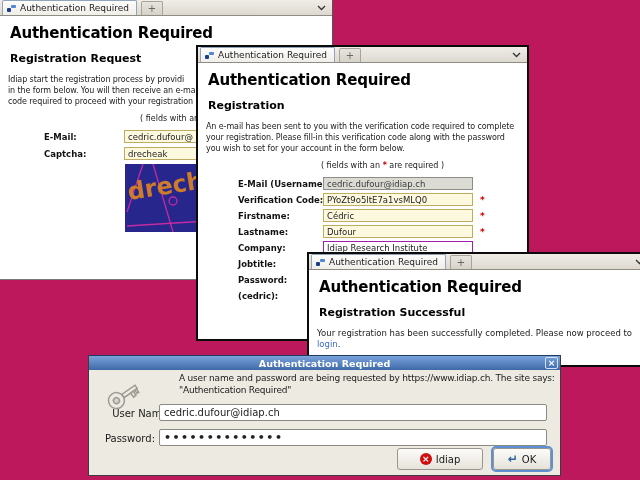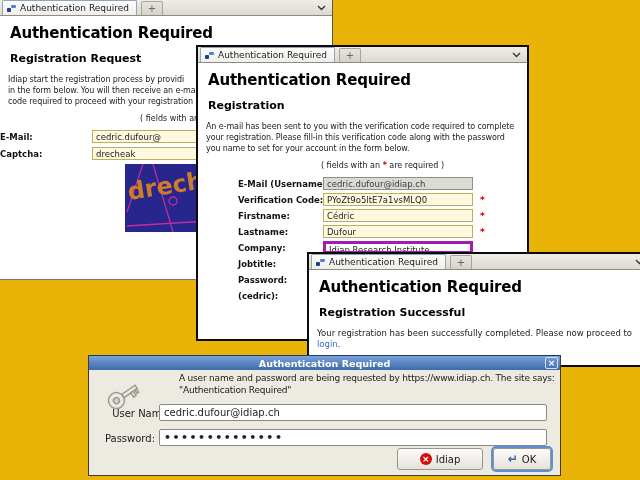--- a/index.html
+++ b/index.html
@@ -1,20 +1,20 @@
 <!DOCTYPE html>
 <html><head>
 <meta charset="utf-8">
 <style>
   * { margin:0; padding:0; box-sizing:border-box; }
   html,body { background:#000; }
   body { font-family:"DejaVu Sans", sans-serif; }
   .screen {
     position:relative; width:640px; height:480px;
-    background:#eab308; overflow:hidden;
+    background:#be185d; overflow:hidden;
   }
 
   
   .bwin { position:absolute; background:#fff; }
   #win1 { left:0; top:0; width:333px; height:280px; z-index:1;
           border-right:1px solid #555; border-bottom:1px solid #777; }
   #win2 { left:196px; top:45px; width:333px; height:296px; z-index:2;
           border:2px solid #0b0b0b; }
   #win3 { left:307px; top:252px; width:345px; height:115px; z-index:3;
           border:2px solid #0b0b0b; }
@@ -54,25 +54,25 @@
 
   .form { margin-top:7px; }
   .frow { display:flex; align-items:center; margin-bottom:3px; }
   .flabel { font-size:8.5px; font-weight:bold; color:#111; white-space:nowrap; }
   .ffield {
     height:13px; line-height:12px; font-size:8.5px; color:#222;
     padding:0 3px; white-space:nowrap; overflow:hidden;
   }
   .ffield.cream { background:#fdf9df; border:1px solid #c0ab5e; }
   .ffield.gray  { background:#dbdad3; border:1px solid #8e8e88; color:#3a3a3a; }
-  .ffield.plain { background:#fff; border:3px solid #a21caf; }
+  .ffield.plain { background:#fff; border:1px solid #a21caf; }
 
   
   #win1 .frow { margin:0 0 4px 0; }
-  #win1 .flabel { width:92px; }
+  #win1 .flabel { margin-left:44px; width:80px; }
   #win1 .ffield { width:160px; }
   #win1 .captcha-img { margin:2px 0 0 125px; display:block; }
 
   
   #win2 .flabel { margin-left:40px; width:85px; }
   #win2 .ffield { width:150px; }
   #win2 .frow .star { margin-left:7px; font-size:9px; }
 
   
   .successtext { margin:9px 0 0 8px; font-size:8.5px; line-height:11px; color:#1a1a1a; }
@@ -187,21 +187,21 @@
       <svg class="tab-chevron" width="9" height="6">
           <polyline points="1,1 4.5,4.5 8,1" fill="none" stroke="#333" stroke-width="1.3"></polyline>
         </svg>
     </div>
     <div class="page">
       <h1>Authentication Required</h1>
       <h2>Registration</h2>
       <div class="para">
         <span>An e-mail has been sent to you with the verification code required to complete</span>
         <span>your registration. Please fill-in this verification code along with the password</span>
-        <span>you name to set for your account in the form below.</span>
+        <span>you wish to set for your account in the form below.</span>
       </div>
       <div class="reqnote"><span>( fields with an </span><span class="star">*</span><span> are required )</span></div>
       <div class="form">
         <div class="frow">
           <span class="flabel">E-Mail (Username):</span>
           <div class="ffield gray">cedric.dufour@idiap.ch</div>
         </div>
         <div class="frow">
           <span class="flabel">Verification Code:</span>
           <div class="ffield cream">PYoZt9o5ltE7a1vsMLQ0</div>

